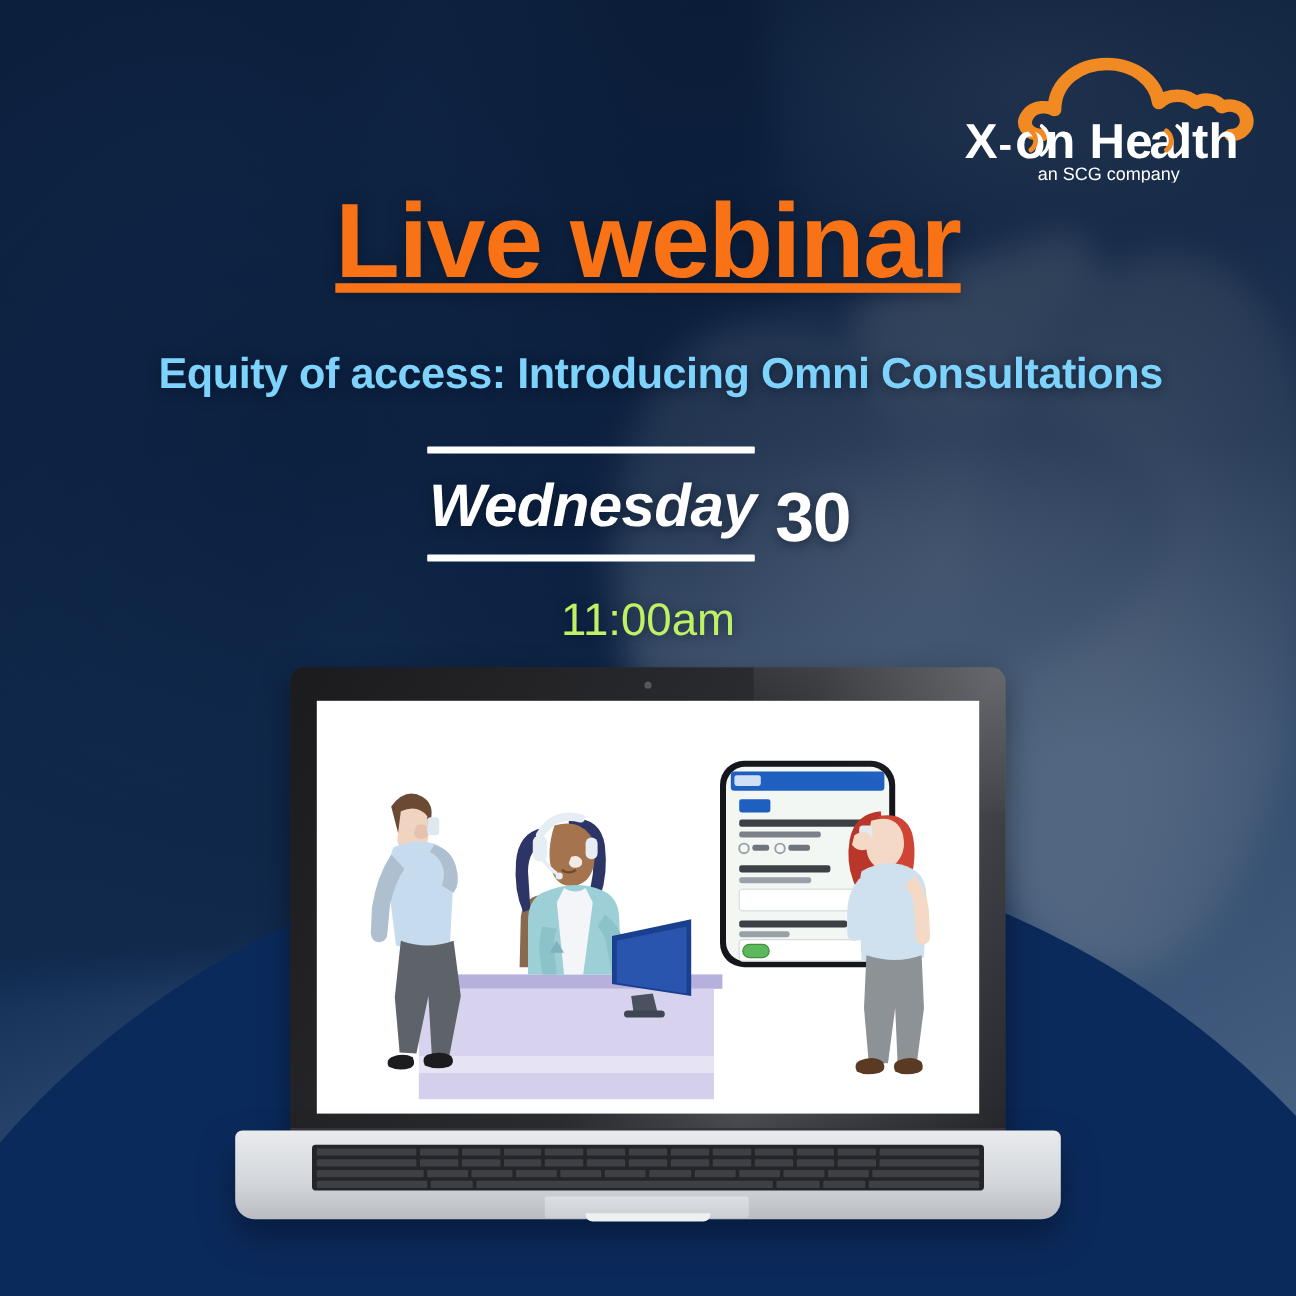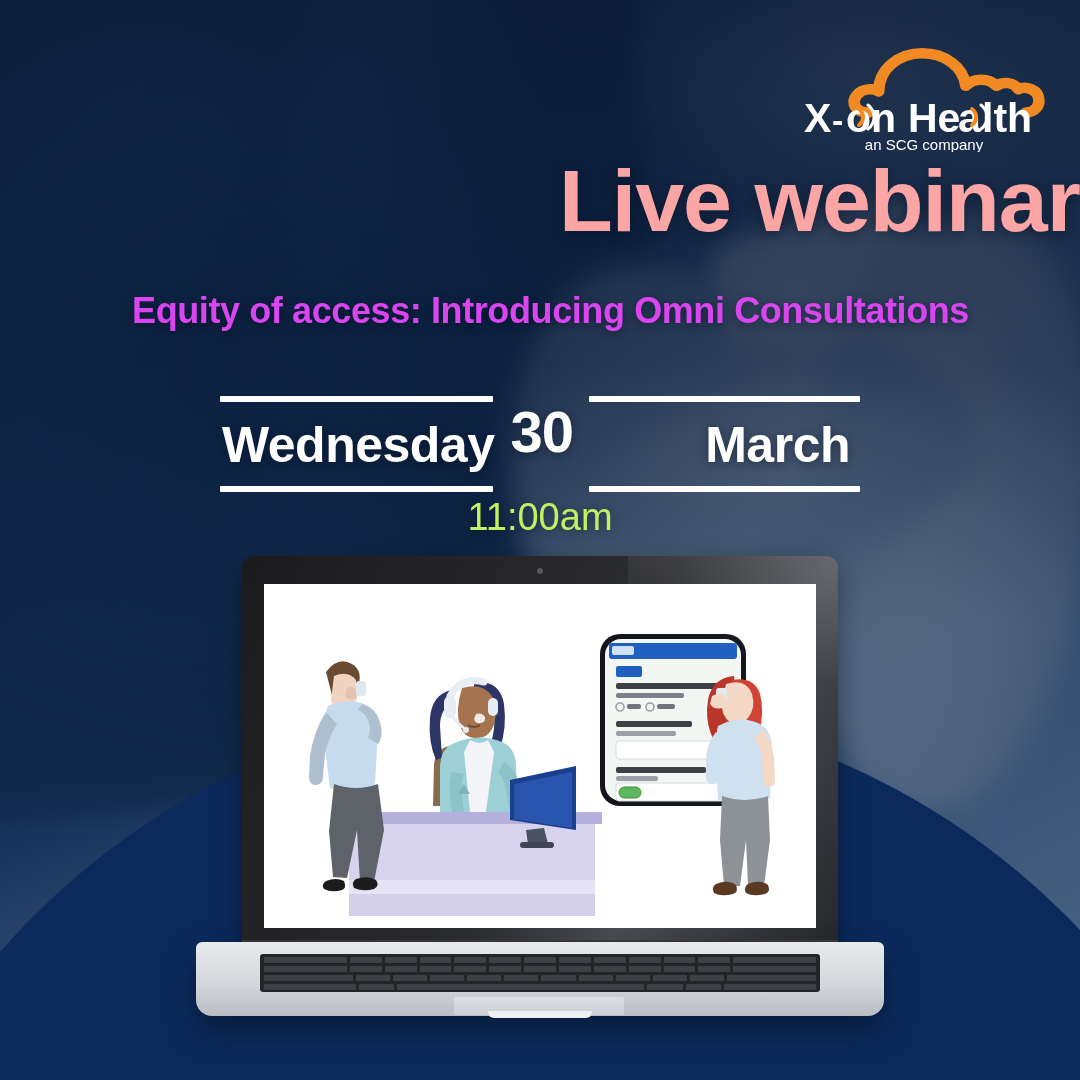--- a/index.html
+++ b/index.html
@@ -70,36 +70,37 @@
     position:absolute;left:-180px;top:702px;width:1460px;height:1460px;border-radius:50%;
     background:#0b2a5c;
   }
 
   
   .logo{position:absolute;right:34px;top:28px;width:250px;height:124px;}
   .logo svg{display:block;width:100%;height:100%;}
 
   
   .headline{
-    position:absolute;left:0;right:0;top:157px;text-align:right;
-    color:#fca5a5;font-size:88px;font-weight:700;letter-spacing:-1px;line-height:1;
+    position:absolute;left:0;right:0;top:157px;text-align:center;
+    color:#f97316;font-size:88px;font-weight:700;letter-spacing:-1px;line-height:1;
     text-shadow:0 2px 14px rgba(0,10,26,.45);
+    text-decoration:underline;
   }
   .subhead{
     position:absolute;left:0;right:0;top:293px;text-align:center;
-    color:#d946ef;font-size:36px;font-weight:700;letter-spacing:-.4px;line-height:1;
+    color:#7dd3fc;font-size:36px;font-weight:700;letter-spacing:-.4px;line-height:1;
     text-shadow:0 2px 10px rgba(0,10,26,.5);
     padding-left:21px;
   }
 
   .datewrap{
     position:absolute;left:0;right:0;top:372px;height:120px;
     display:flex;justify-content:center;align-items:stretch;
   }
-  .dpart{position:relative;display:flex;flex-direction:column;justify-content:flex-end;}
+  .dpart{position:relative;display:flex;flex-direction:column;justify-content:flex-start;font-style:italic;}
   .rule{height:6px;background:#ffffff;border-radius:1px;}
   .dpart.left .rule{width:273px;}
   .dpart.right .rule{width:271px;}
   .dtext{
     color:#fff;font-size:50px;font-weight:600;line-height:1;
     padding:18px 0 16px;text-align:center;letter-spacing:-.5px;
     text-shadow:0 2px 10px rgba(0,10,26,.45);
   }
   .dpart.left .dtext{text-align:left;padding-left:2px;}
   .dpart.right .dtext{text-align:right;padding-right:10px;}
@@ -220,25 +221,20 @@
   <div class="headline">Live webinar</div>
   <div class="subhead">Equity of access: Introducing Omni Consultations</div>
 
   <div class="datewrap">
     <div class="dpart left">
       <div class="rule"></div>
       <div class="dtext">Wednesday</div>
       <div class="rule"></div>
     </div>
     <div class="daynum">30</div>
-    <div class="dpart right">
-      <div class="rule"></div>
-      <div class="dtext">March</div>
-      <div class="rule"></div>
-    </div>
   </div>
 
   <div class="time">11:00am</div>
 
   <div class="laptop">
     <div class="lid">
       <div class="cam"></div>
       <div class="screen">
 
         <div class="illus">

